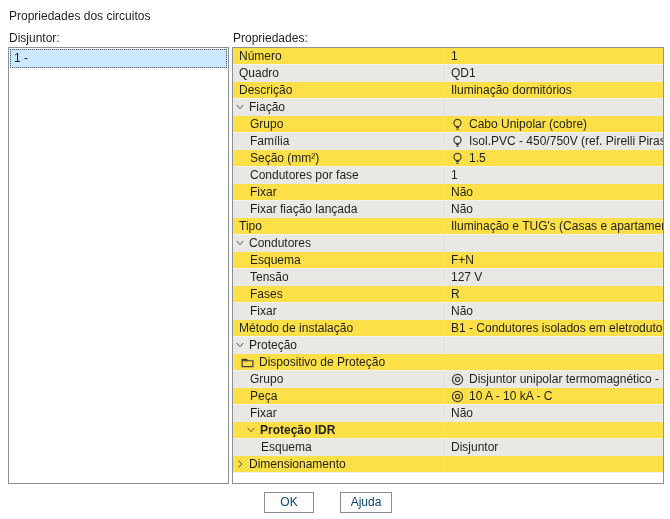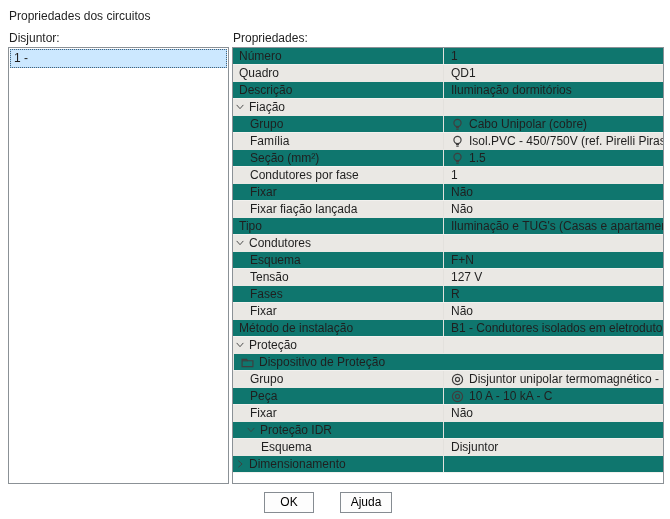--- a/index.html
+++ b/index.html
@@ -31,44 +31,44 @@
     border:1px solid #99d1ff;
     outline:1px dotted #53626e;
     outline-offset:-1px;
   }
 
   
   .propgrid {
     position:absolute; left:232px; top:47px; width:432px; height:437px;
     background:#ffffff; border:1px solid #8b9196; overflow:hidden;
   }
-  .prow { display:flex; height:17px; border-bottom:1px solid #f2f1ee; background:#0f766e; }
+  .prow { display:flex; height:17px; border-bottom:1px solid #f2f1ee; background:#fde047; }
   .prow:nth-child(even) { background:#eae8e4; border-bottom-color:#eae8e4; }
   .pname {
     width:210px; flex:0 0 210px; display:flex; align-items:center;
     white-space:nowrap; overflow:hidden;
   }
   .pvalue {
     flex:1 1 auto; display:flex; align-items:center; padding-left:7px;
     border-left:1px solid #e3e1dd;
     white-space:nowrap; overflow:hidden;
   }
   .lvl1 .pname { padding-left:6px; }
   .lvl2 .pname { padding-left:17px; }
   .lvl3 .pname { padding-left:28px; }
   .kind-category.lvl0 .pname { padding-left:2px; }
-  .kind-category.lvl1 .pname { padding-left:13px; }
+  .kind-category.lvl1 .pname { padding-left:13px;font-weight:bold; }
   .chev { width:10px; height:10px; margin-right:4px; flex:0 0 10px; }
   .vicon { width:13px; height:13px; margin-right:5px; flex:0 0 13px; }
 
   
   .btn {
     position:absolute; top:492px; height:21px;
     background:#fdfdfd; border:1px solid #868c92;
-    font-family:"Liberation Sans", sans-serif; font-size:12px; color:#000000;
+    font-family:"Liberation Sans", sans-serif; font-size:12px; color:#0c4a6e;
     text-align:center; line-height:19px; cursor:default;
   }
   .btn.ok    { left:264px; width:50px; }
   .btn.ajuda { left:340px; width:52px; }
 </style>
 </head>
 <body>
 
 <div class="dialog-title">Propriedades dos circuitos</div>
 

